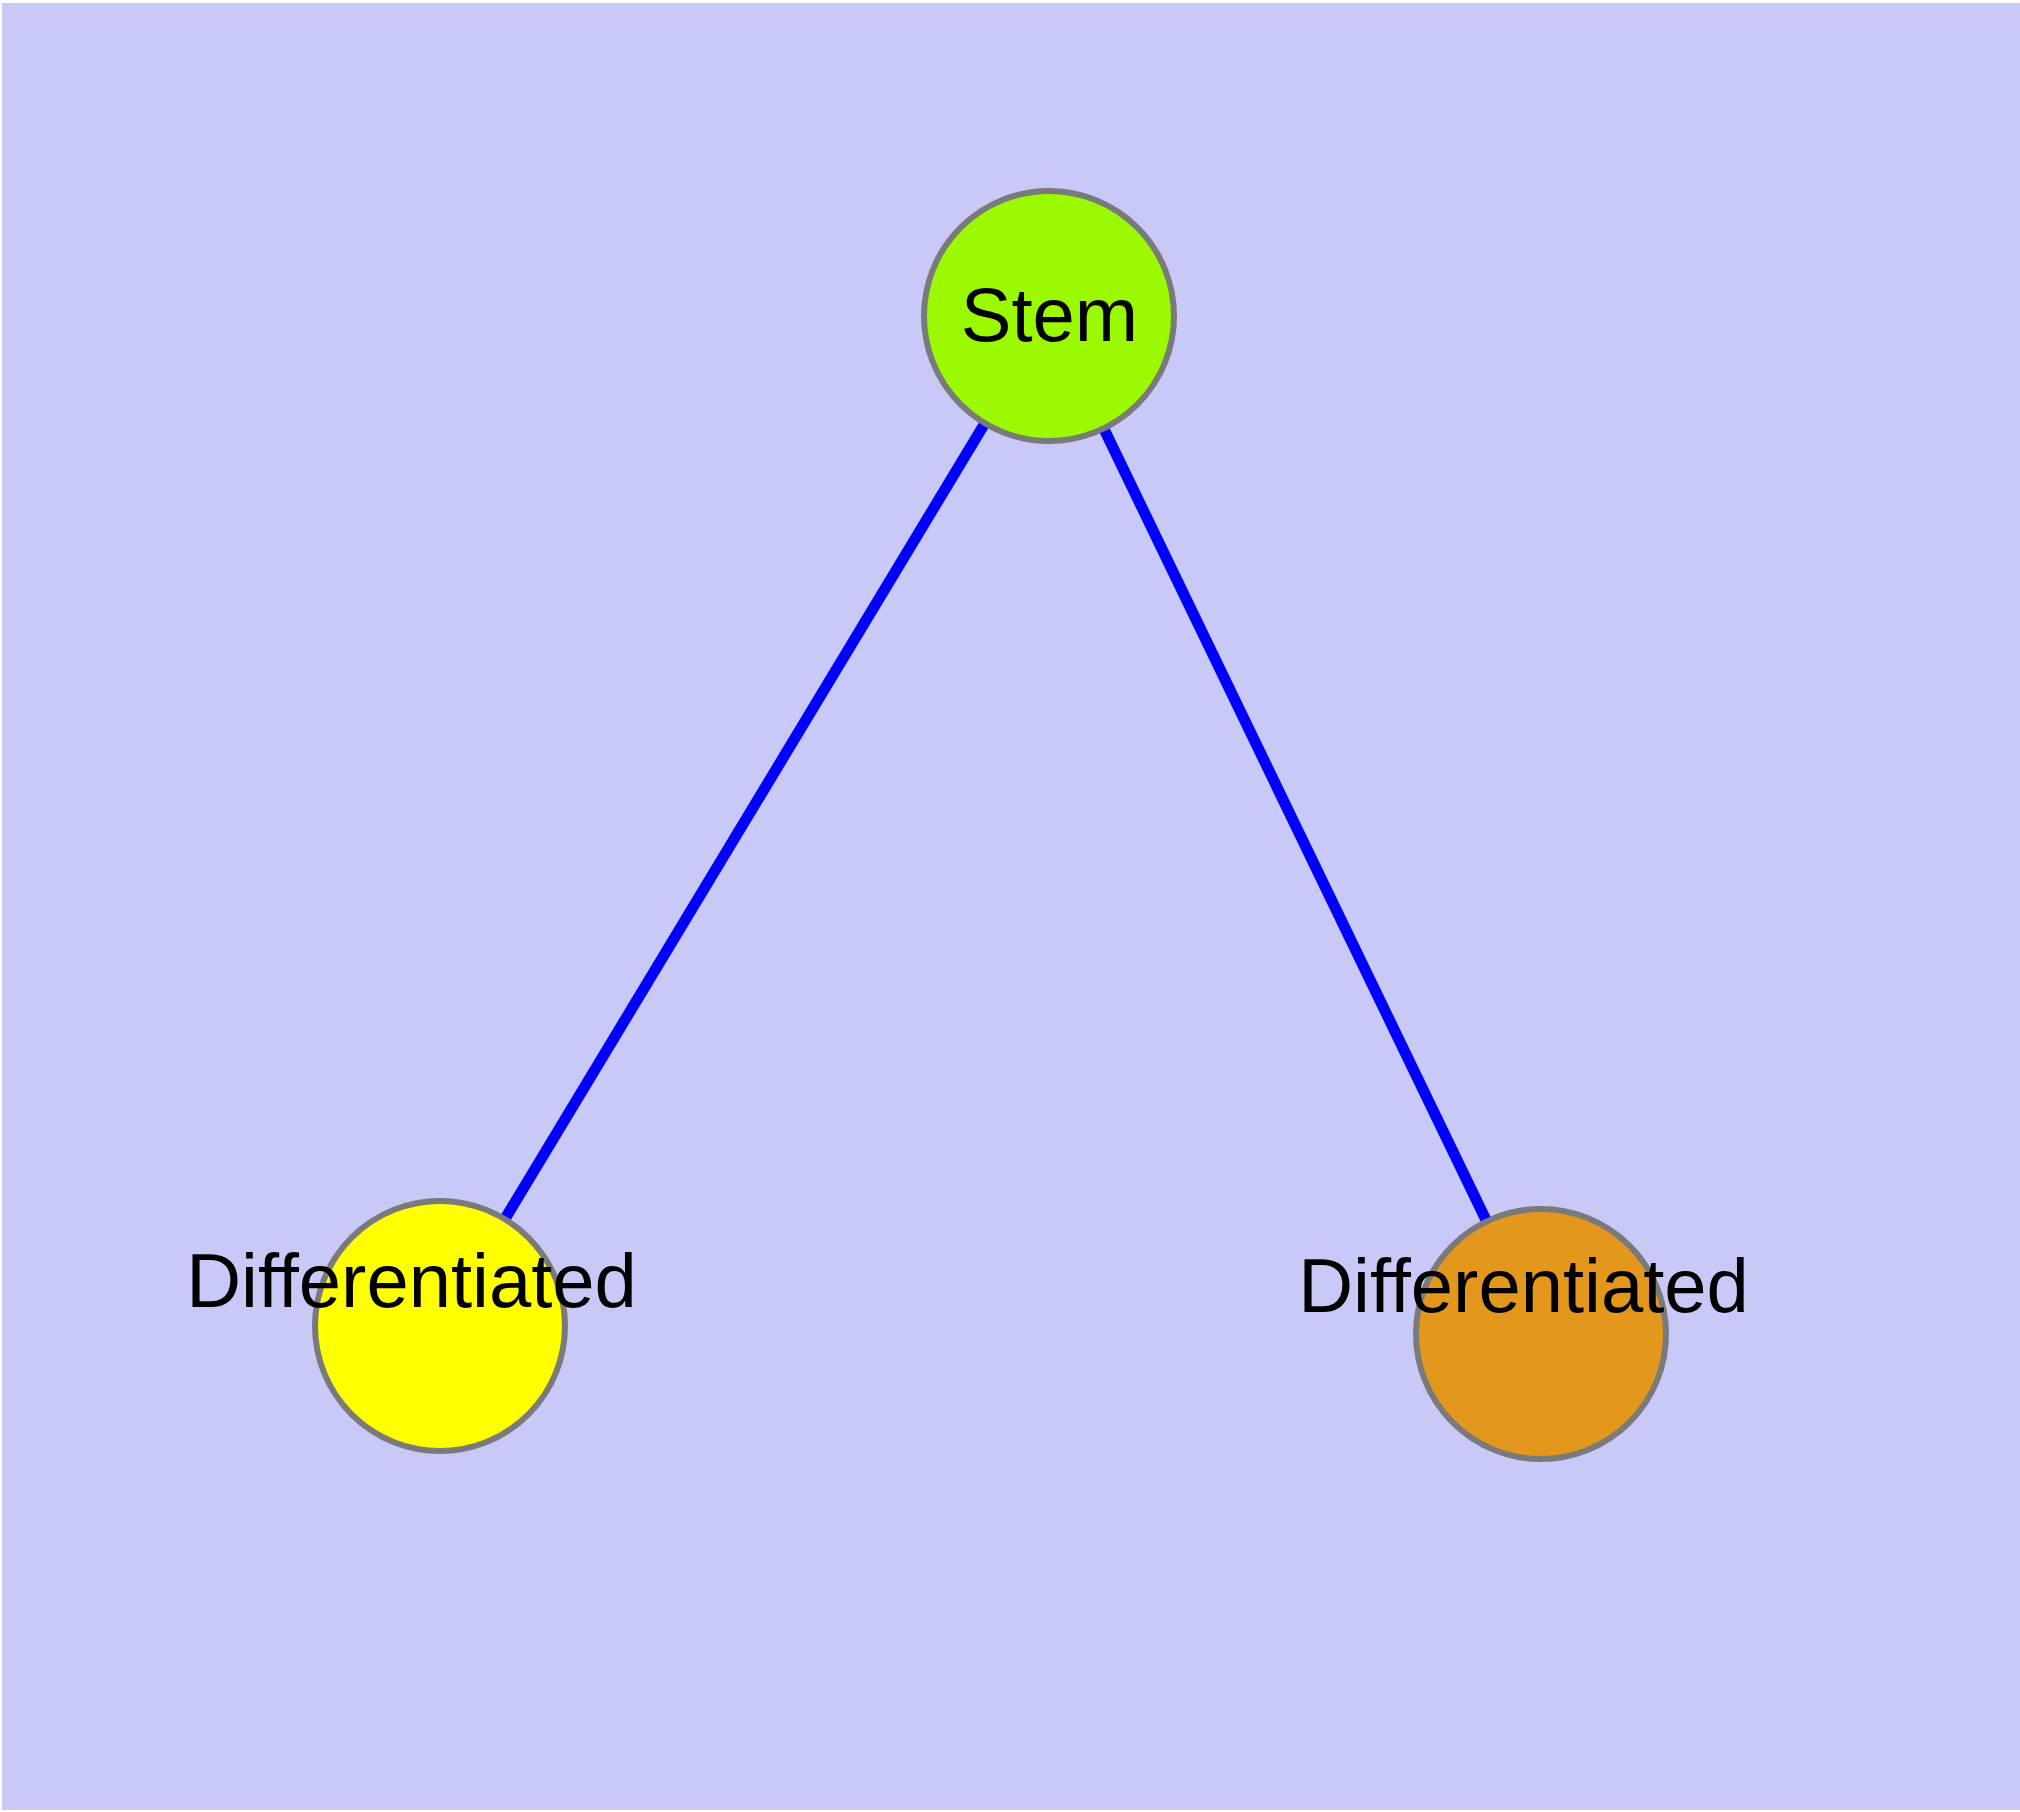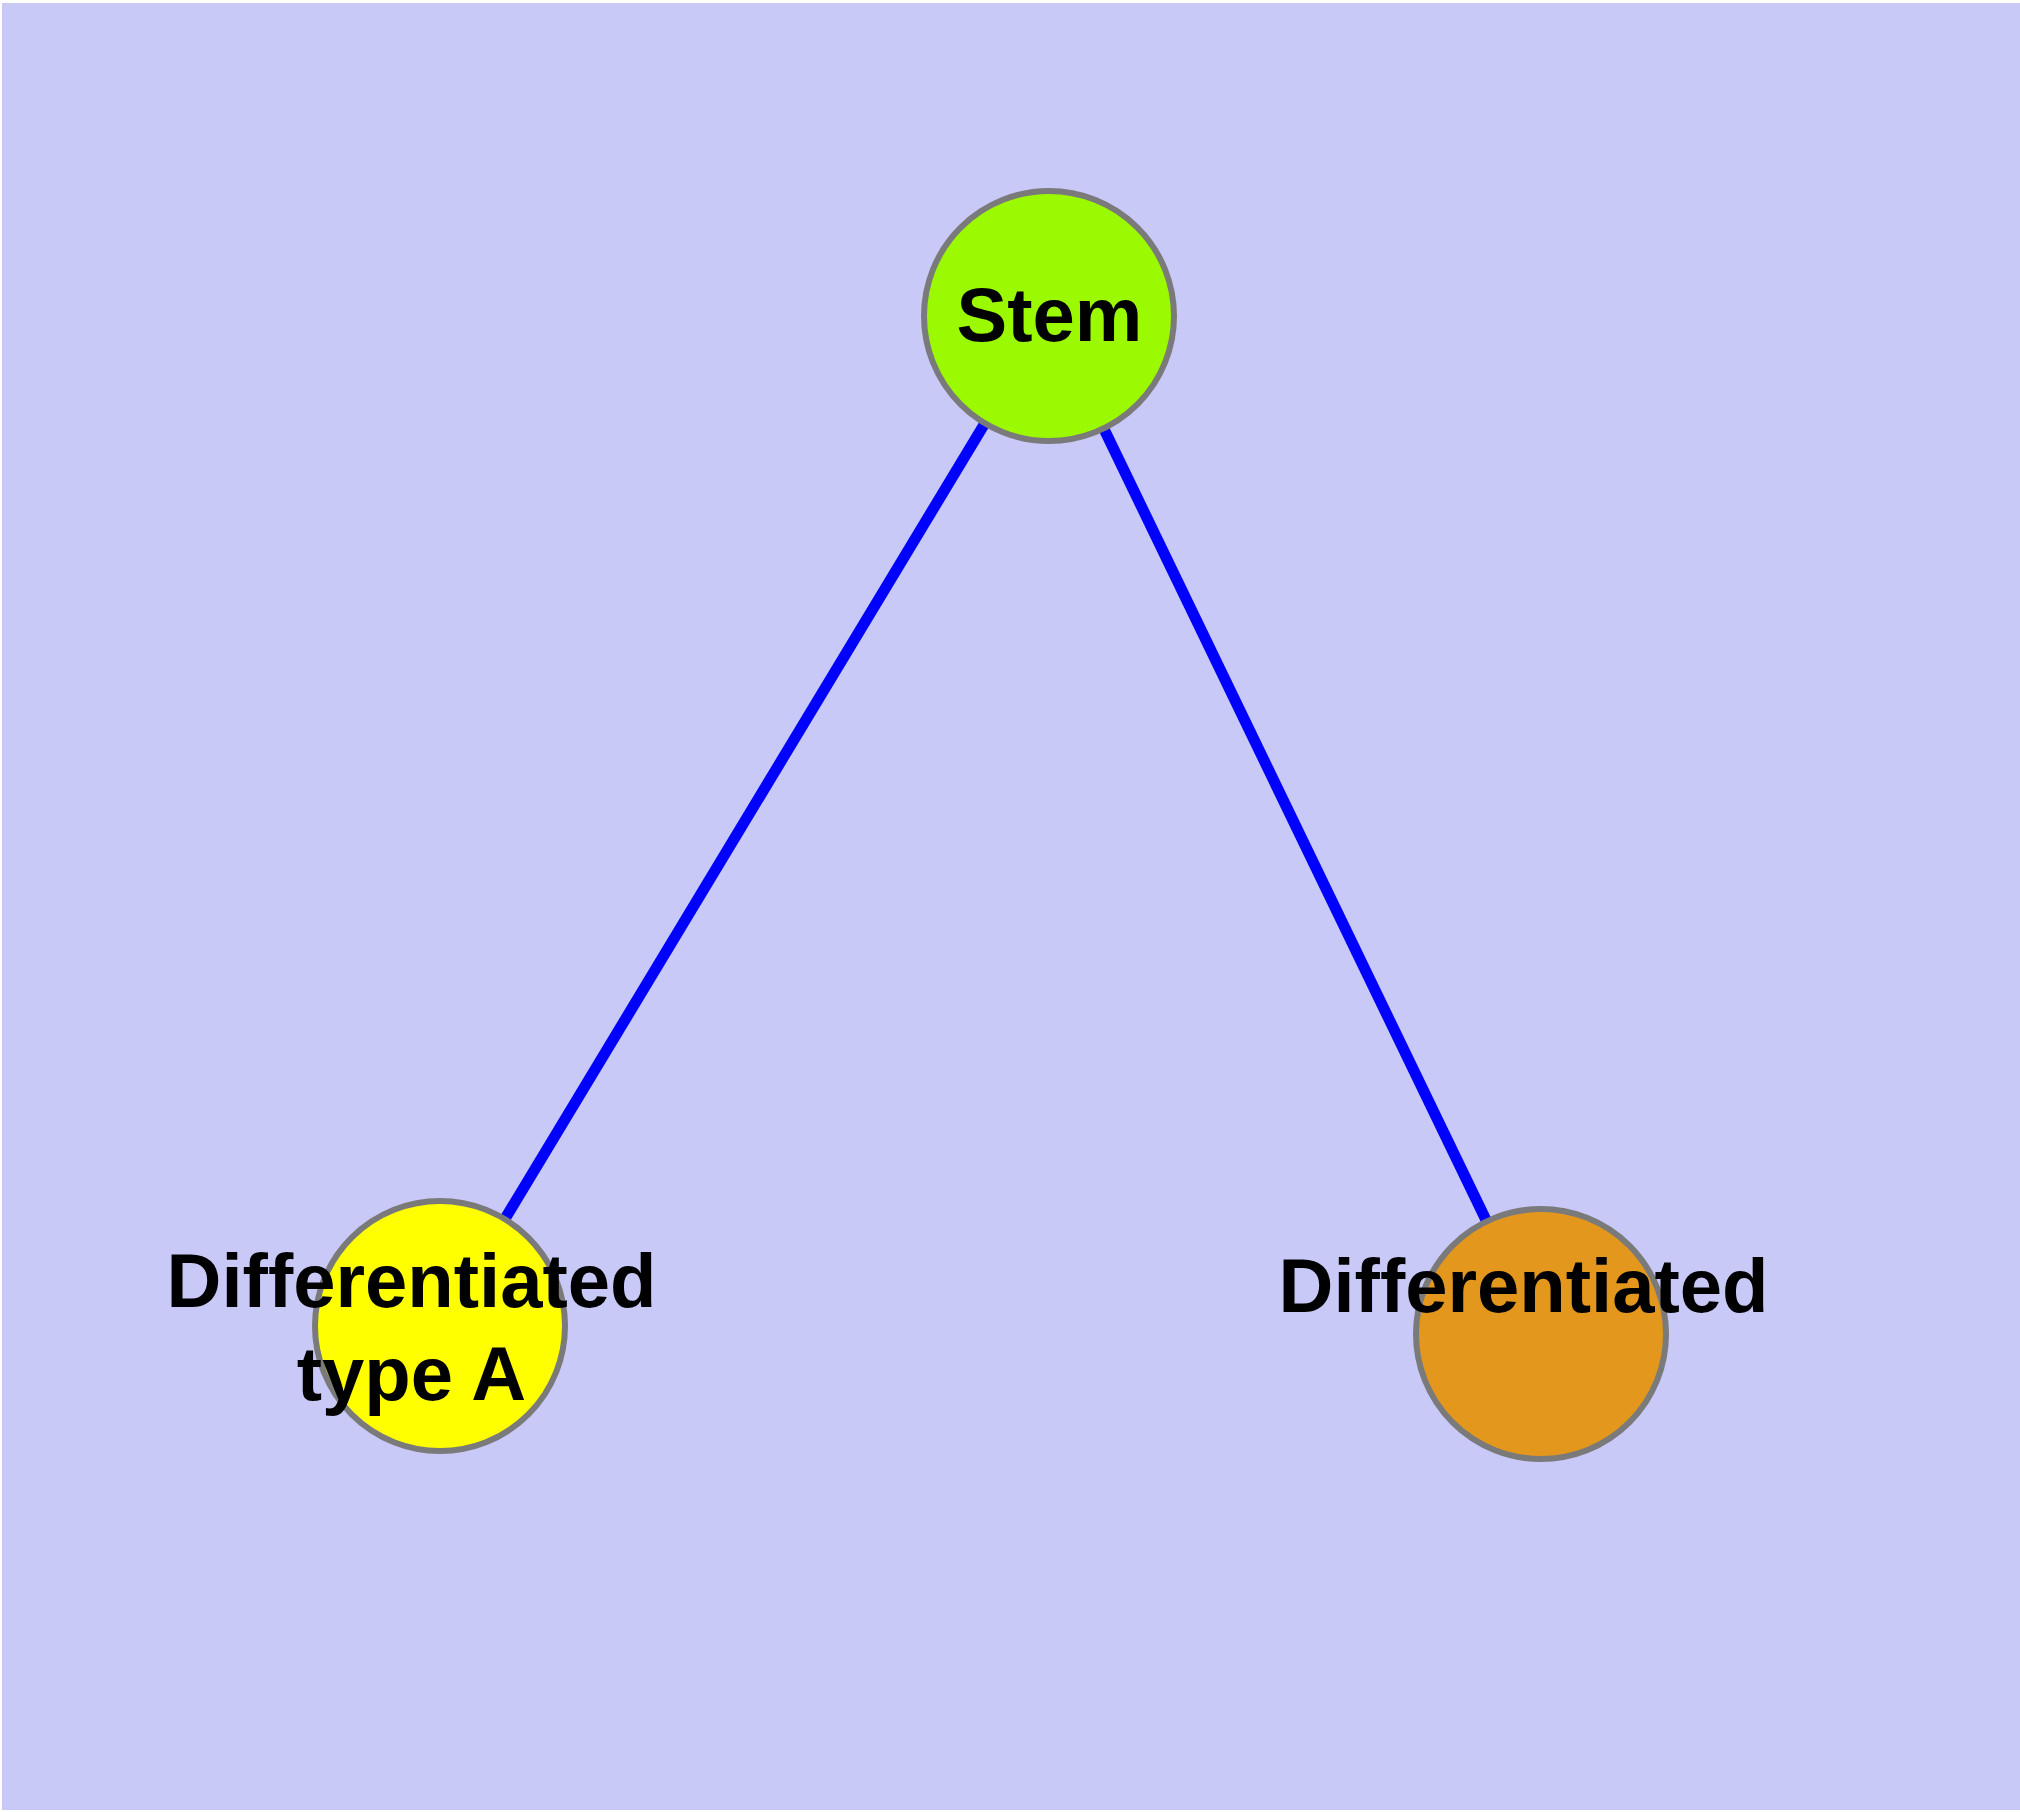--- a/index.html
+++ b/index.html
@@ -54,21 +54,21 @@
   }
   .node-stem   { left: 921px; top: 188px;  }
   .node-type-a { left: 312px;  top: 1198px; }
   .node-type-b { left: 1413px; top: 1206px; }
 
   .node-label {
     position: absolute;
     width: 593px;
     text-align: center;
     color: #000000;
-    font-weight: bold;
+    font-weight: normal;
     font-size: 76px;
     line-height: 93px;
     white-space: nowrap;
     pointer-events: none;
   }
   .label-stem   { left: 753px;  top: 268px;  }
   .label-type-a { left: 115px;  top: 1234px; }
   .label-type-b { left: 1227px; top: 1239px; }
 </style>
 </head>
@@ -90,21 +90,20 @@
     <div class="node node-type-a" style="background-color: rgb(255, 255, 0); border-color: rgb(122, 122, 122);"></div>
 
     <div class="node node-type-b" style="background-color: rgb(227, 152, 29); border-color: rgb(122, 122, 122);"></div>
 
     <div class="node-label label-stem">
       <div>Stem</div>
     </div>
 
     <div class="node-label label-type-a">
       <div>Differentiated</div>
-      <div>type A</div>
     </div>
 
     <div class="node-label label-type-b">
       <div>Differentiated</div>
     </div>
 
   </div>
 </div>
 
 

